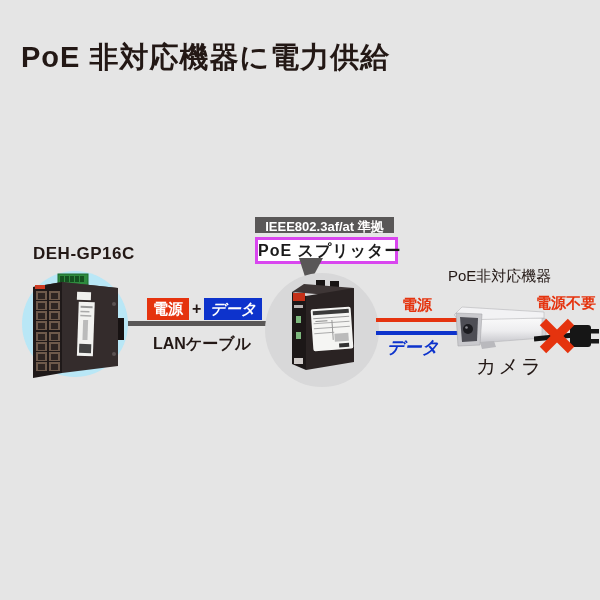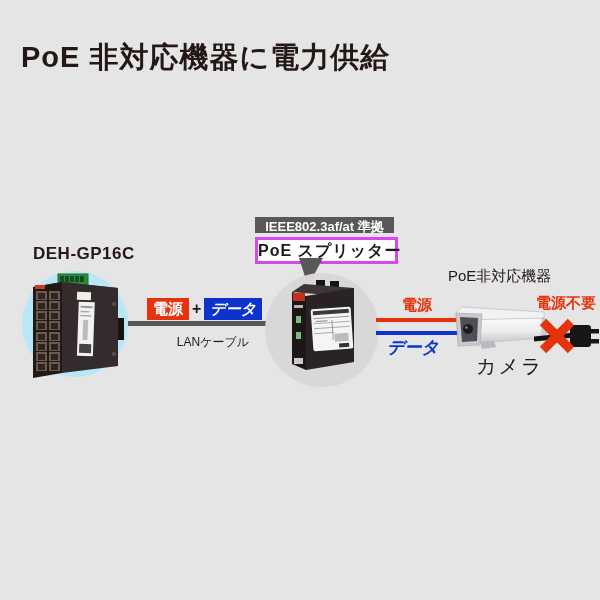--- a/index.html
+++ b/index.html
@@ -14,21 +14,21 @@
   .switch-model{left:33px;top:244px;font-size:17px;font-weight:bold;color:var(--text);letter-spacing:.5px;}
   .circle{border-radius:50%;}
   .circle-blue{left:22px;top:271px;width:106px;height:106px;background:var(--circle-blue);}
   .circle-gray{left:265px;top:273px;width:114px;height:114px;background:var(--circle-gray);}
   .lan-line{left:128px;top:321px;width:150px;height:5px;background:var(--line-gray);}
   .badges{left:147px;top:298px;display:flex;align-items:center;gap:3px;}
   .badge{display:inline-block;padding:1px 6px 2px 6px;font-size:15px;font-weight:bold;color:#fff;line-height:19px;white-space:nowrap;}
   .badge-red{background:var(--red);}
   .badge-blue{background:var(--blue);font-style:italic;}
   .plus{font-size:16px;font-weight:bold;color:var(--text);}
-  .lan-label{left:153px;top:334px;width:96px;text-align:right;font-size:12px;color:var(--text);white-space:nowrap;}
+  .lan-label{left:153px;top:334px;width:96px;text-align:right;font-size:16px;color:var(--text);white-space:nowrap;font-weight:bold;}
   .callout-bar{left:255px;top:217px;width:139px;height:16px;background:var(--callout-bar);color:#fff;
     font-size:13px;font-weight:bold;text-align:center;line-height:20px;white-space:nowrap;}
   .callout-body{left:255px;top:237px;width:137px;height:21px;background:#fff;border:3px solid #d946ef;
     color:#1a1a1a;font-size:16px;font-weight:bold;text-align:center;line-height:21px;letter-spacing:1px;white-space:nowrap;}
   .red-line{left:376px;top:318px;width:86px;height:4px;background:var(--red);}
   .blue-line{left:376px;top:331px;width:82px;height:4px;background:var(--blue);}
   .power-out-label{left:402px;top:296px;font-size:15px;font-weight:bold;color:var(--red);white-space:nowrap;}
   .data-out-label{left:387px;top:336px;font-size:17px;font-weight:bold;font-style:italic;color:var(--blue);white-space:nowrap;}
   .device-category{left:448px;top:267px;font-size:15px;color:var(--text);white-space:nowrap;}
   .no-power-label{left:528px;top:294px;font-size:15px;font-weight:bold;color:var(--red);white-space:nowrap;margin-left:8px;}

